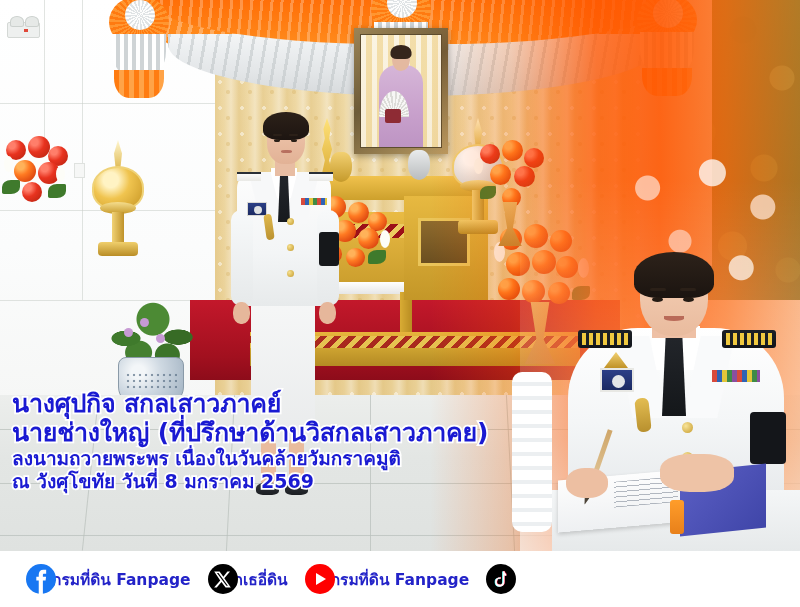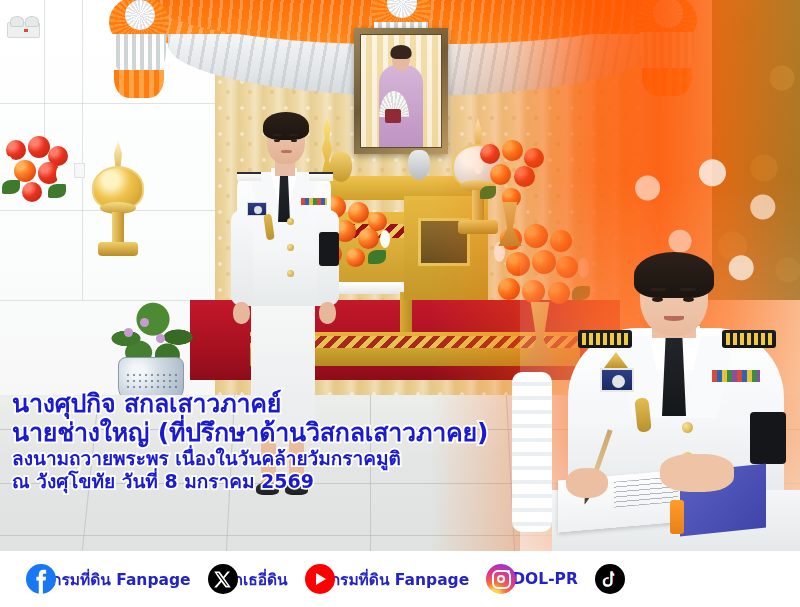--- a/index.html
+++ b/index.html
@@ -823,29 +823,20 @@
       <span class="lbl">กเธอี่ดิน</span>
     </div>
 
     <div class="social">
       <span class="ic ic-yt">
         <span class="tri"></span>
       </span>
       <span class="lbl">กรมที่ดิน Fanpage</span>
     </div>
 
-    <div class="social">
-      <span class="ic ic-ig">
-        <span class="sq">
-            <span class="dot"></span>
-          </span>
-        <span class="pin"></span>
-      </span>
-      <span class="lbl">DOL-PR</span>
-    </div>
 
     <div class="social">
       <span class="ic ic-tt">
         <svg viewBox="0 0 24 24" aria-hidden="true">
           <path fill="#25f4ee" d="M10.2 9.3v2.4a3.6 3.6 0 1 0 2.6 3.5V2h2.3c.1 1 .5 2 1.2 2.7v2.5a5.6 5.6 0 0 1-1.2-.5v8.5a5.9 5.9 0 1 1-7.1-5.8c.7-.1 1.5-.1 2.2-.1z"></path>
           <path fill="#fe2c55" d="M11.4 8.6v2.4a3.6 3.6 0 1 0 2.6 3.5V1.3h2.3c.2 1.4 1 2.6 2.2 3.3v2.6a6.1 6.1 0 0 1-2.2-.8v8.4a5.9 5.9 0 1 1-7.1-5.8c.8-.2 1.5-.2 2.2-.4z"></path>
           <path fill="#ffffff" d="M10.8 9v2.4a3.6 3.6 0 1 0 2.6 3.5V1.7h2.3c.2 1.4 1 2.6 2.2 3.3v2.5a6.1 6.1 0 0 1-2.2-.7v8.4a5.9 5.9 0 1 1-7.1-5.8c.8-.2 1.5-.3 2.2-.4z"></path>
         </svg>
       </span>
     </div>

